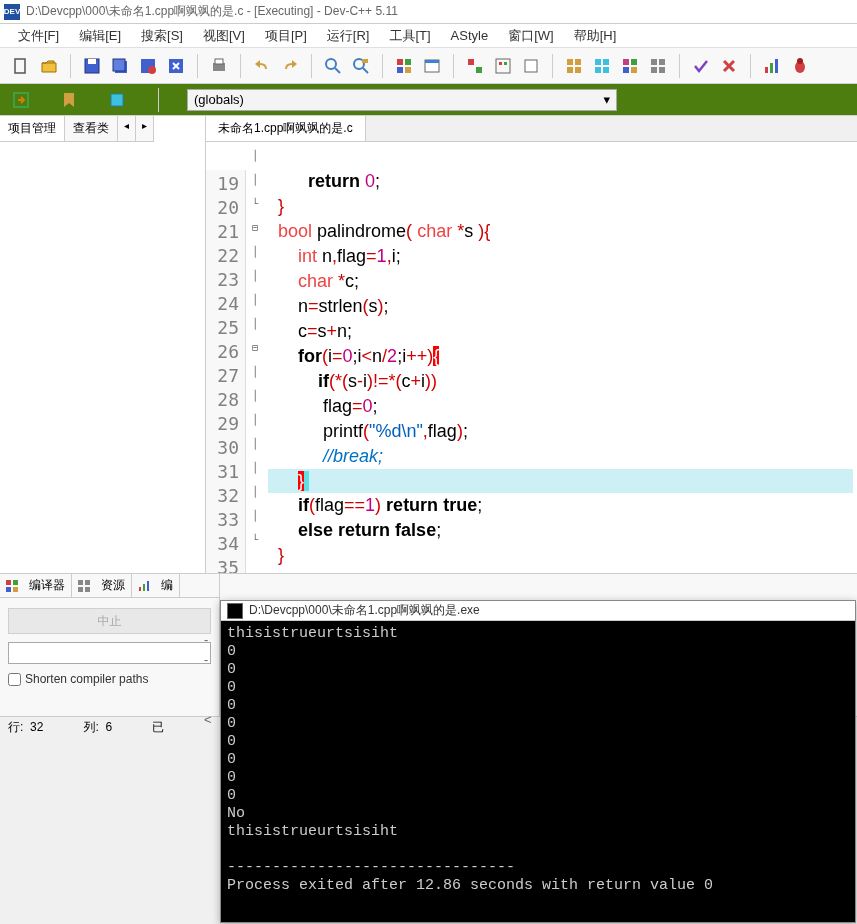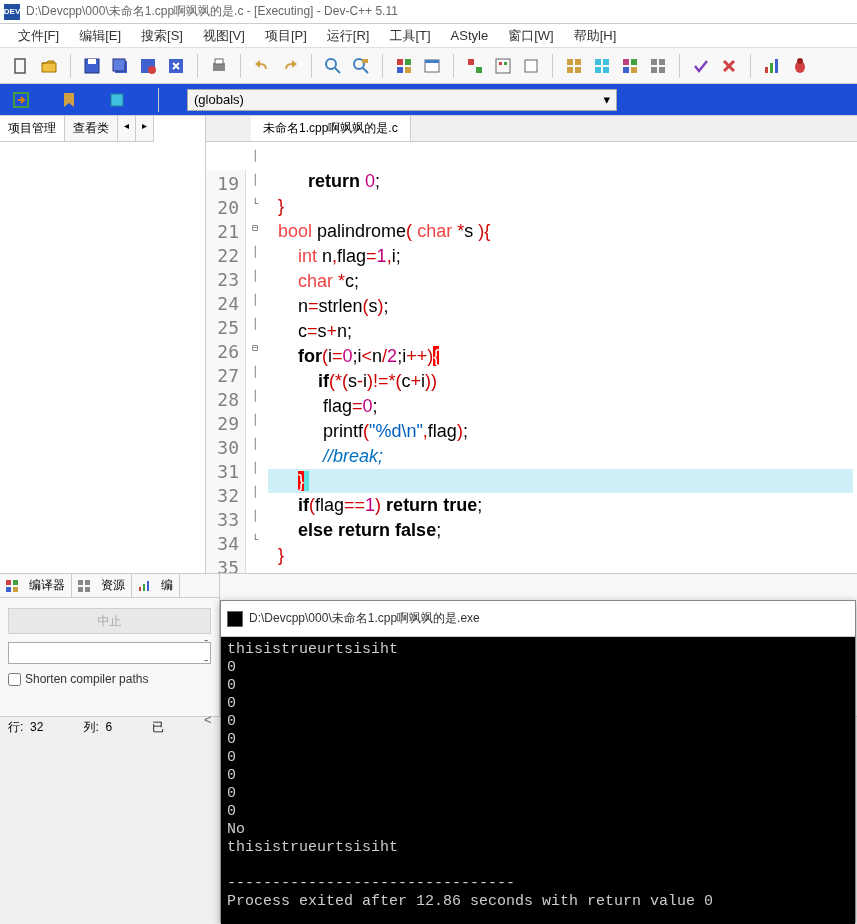--- a/index.html
+++ b/index.html
@@ -5,32 +5,32 @@
 * { margin: 0; padding: 0; box-sizing: border-box; font-family: "Microsoft YaHei", Arial, sans-serif; }
 body { width: 857px; height: 924px; background: #f0f0f0; overflow: hidden; font-size: 12px; }
 .titlebar { height: 24px; background: #fff; display: flex; align-items: center; padding: 0 4px; border-bottom: 1px solid #ccc; }
 .titlebar-icon { width: 16px; height: 16px; background: #2050a0; margin-right: 6px; display: flex; align-items: center; justify-content: center; color: #fff; font-size: 8px; font-weight: bold; }
 .titlebar-text { color: #666; font-size: 12px; }
 .menubar { height: 24px; background: #fff; display: flex; align-items: center; padding: 0 8px; border-bottom: 1px solid #e0e0e0; }
 .menu-item { padding: 2px 10px; color: #333; font-size: 13px; cursor: pointer; }
 .toolbar { height: 36px; background: #f8f8f8; display: flex; align-items: center; padding: 0 8px; border-bottom: 1px solid #d0d0d0; gap: 2px; }
 .toolbar-sep { width: 1px; height: 24px; background: #ccc; margin: 0 6px; }
 .toolbar-btn { width: 26px; height: 26px; display: flex; align-items: center; justify-content: center; cursor: pointer; border: 1px solid transparent; }
-.secondbar { height: 32px; background: #1d4ed8; display: flex; align-items: center; padding: 0 8px; border-bottom: 1px solid #d0d0d0; gap: 22px; }
+.secondbar { height: 32px; background: #4d7c0f; display: flex; align-items: center; padding: 0 8px; border-bottom: 1px solid #d0d0d0; gap: 22px; }
 .globals-select { flex: 0 0 430px; height: 22px; border: 1px solid #aaa; background: #f4f4f4; padding: 0 6px; font-family: "Courier New", monospace; font-size: 13px; display: flex; align-items: center; justify-content: space-between; }
 .main-area { display: flex; height: 457px; }
 .left-panel { width: 206px; background: #fff; border-right: 1px solid #ccc; display: flex; flex-direction: row; }
 .left-tabs { height: 26px; background: #f0f0f0; display: flex; border-bottom: 1px solid #ccc; }
 .left-tab { padding: 4px 8px; font-size: 12px; border-right: 1px solid #ccc; background: #f8f8f8; cursor: pointer; }
 .left-tab.active { background: #fff; }
 .arrow-btn { width: 18px; padding: 4px 0; text-align: center; border-right: 1px solid #ccc; background: #f8f8f8; cursor: pointer; font-size: 10px; }
 .left-content { flex: 1; background: #fff; }
 .editor-area { flex: 1; display: flex; flex-direction: column; background: #fff; }
 .file-tabs { height: 26px; background: #f0f0f0; display: flex; border-bottom: 1px solid #ccc; }
-.file-tab { padding: 4px 12px; background: #fff; border-right: 1px solid #ccc; font-size: 12px; cursor: pointer; margin-left: 45px; }
+.file-tab { padding: 4px 12px; background: #fff; border-right: 1px solid #ccc; font-size: 12px; cursor: pointer; }
 .code-wrap { flex: 1; display: flex; overflow: hidden; background: #fff; }
 .gutter { width: 40px; background: #f8f8f8; border-right: 1px solid #ddd; text-align: right; padding: 2px 6px 0 0; font-family: Consolas, monospace; font-size: 18px; color: #808080; line-height: 24px; margin-top: 28px; }
 .fold { width: 18px; background: #fff; padding-top: 2px; font-family: monospace; font-size: 10px; color: #666; line-height: 24px; text-align: center; }
 .code { flex: 1; font-family: Consolas, "Courier New", monospace; font-size: 18px; line-height: 24px; padding: 2px 4px 0 4px; white-space: pre; color: #000; }
 .hl-line { background: #ccf0f5; display: block; }
 .kw { color: #000; font-weight: bold; }
 .num { color: #c00080; }
 .str { color: #0060c0; }
 .op { color: #d00000; }
 .ty { color: #ef4444; font-weight: normal; }
@@ -40,21 +40,21 @@
 .bottom-panel { height: 143px; background: #f8f8f8; border-top: 1px solid #ccc; display: flex; }
 .bottom-left { width: 220px; border-right: 1px solid #ccc; display: flex; flex-direction: column; }
 .bottom-tabs { height: 24px; display: flex; border-bottom: 1px solid #ccc; }
 .bottom-tab { padding: 3px 6px; display: flex; align-items: center; gap: 11px; font-size: 12px; border-right: 1px solid #ccc; cursor: pointer; }
 .tab-icon { width: 12px; height: 12px; }
 .btn-disabled { margin: 10px 8px 6px 8px; height: 26px; background: #e8e8e8; border: 1px solid #d0d0d0; color: #aaa; text-align: center; line-height: 24px; font-size: 12px; }
 .small-input { margin: 2px 8px; height: 22px; background: #fff; border: 1px solid #aaa; }
 .checkbox-row { margin: 6px 8px; display: flex; align-items: center; gap: 4px; font-size: 12px; color: #333; }
 .statusbar { height: 22px; background: #f0f0f0; border-top: 1px solid #ccc; display: flex; align-items: center; padding: 0 8px; gap: 40px; font-size: 12px; }
 .console-window { position: absolute; left: 220px; top: 600px; width: 636px; height: 323px; background: #000; border: 1px solid #888; box-shadow: 0 2px 8px rgba(0,0,0,0.3); }
-.console-title { height: 36px; background: #fff; border-bottom: 1px solid #ccc; display: flex; align-items: center; padding: 0 6px; gap: 6px; }
+.console-title { height: 20px; background: #fff; border-bottom: 1px solid #ccc; display: flex; align-items: center; padding: 0 6px; gap: 6px; }
 .console-icon { width: 16px; height: 16px; border: 1px solid #666; background: #000; display: inline-block; }
 .console-titletext { font-size: 12px; color: #333; }
 .console-body { padding: 4px 6px; font-family: "SimSun", "Courier New", monospace; font-size: 15px; color: #ccc; line-height: 18px; white-space: pre; background: #000; height: calc(100% - 28px); overflow: hidden; }
 .scroll-marks { position:absolute; left: 204px; top: 630px; color:#666; font-size:13px; line-height:20px;}
 svg { display: block; }
 </style>
 </head>
 <body>
 
 <div class="titlebar">

